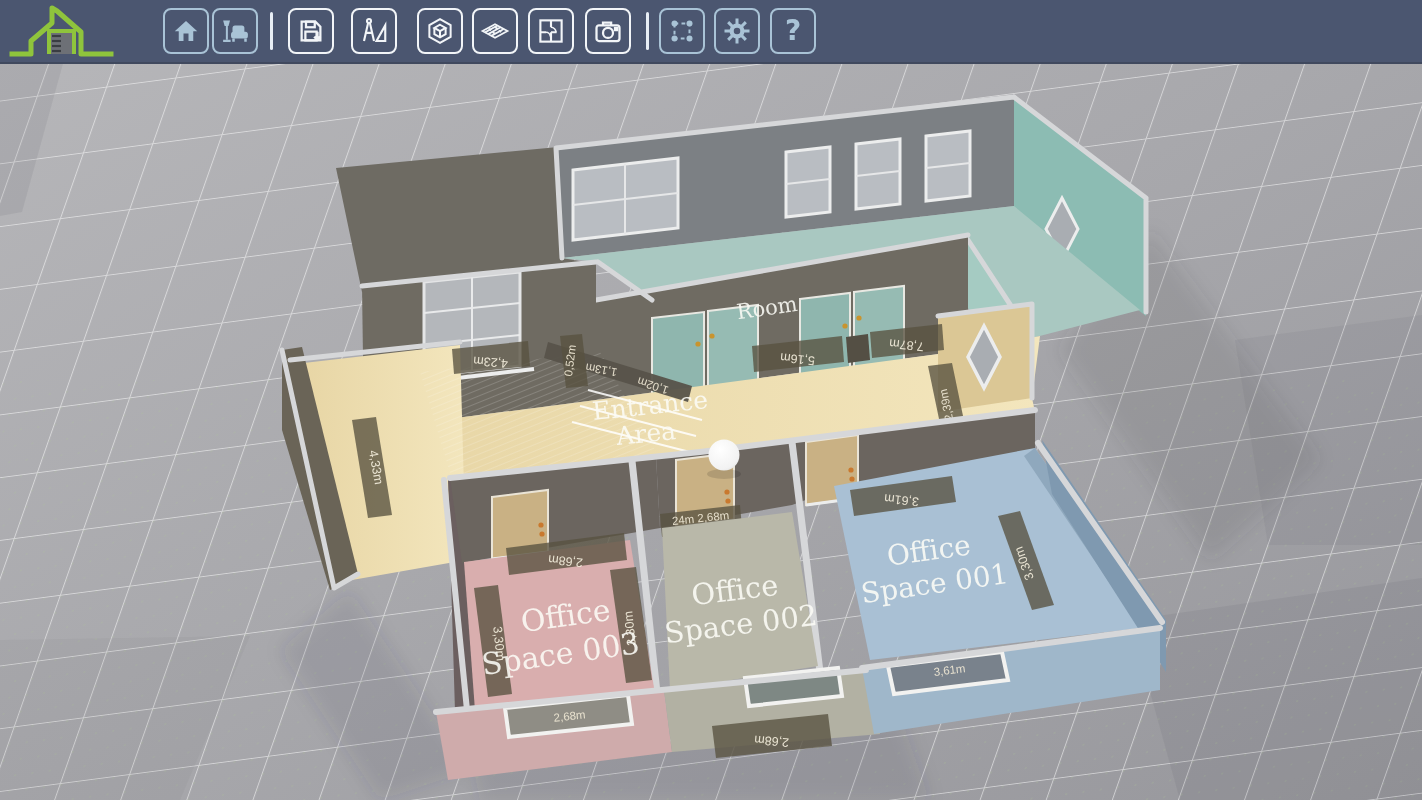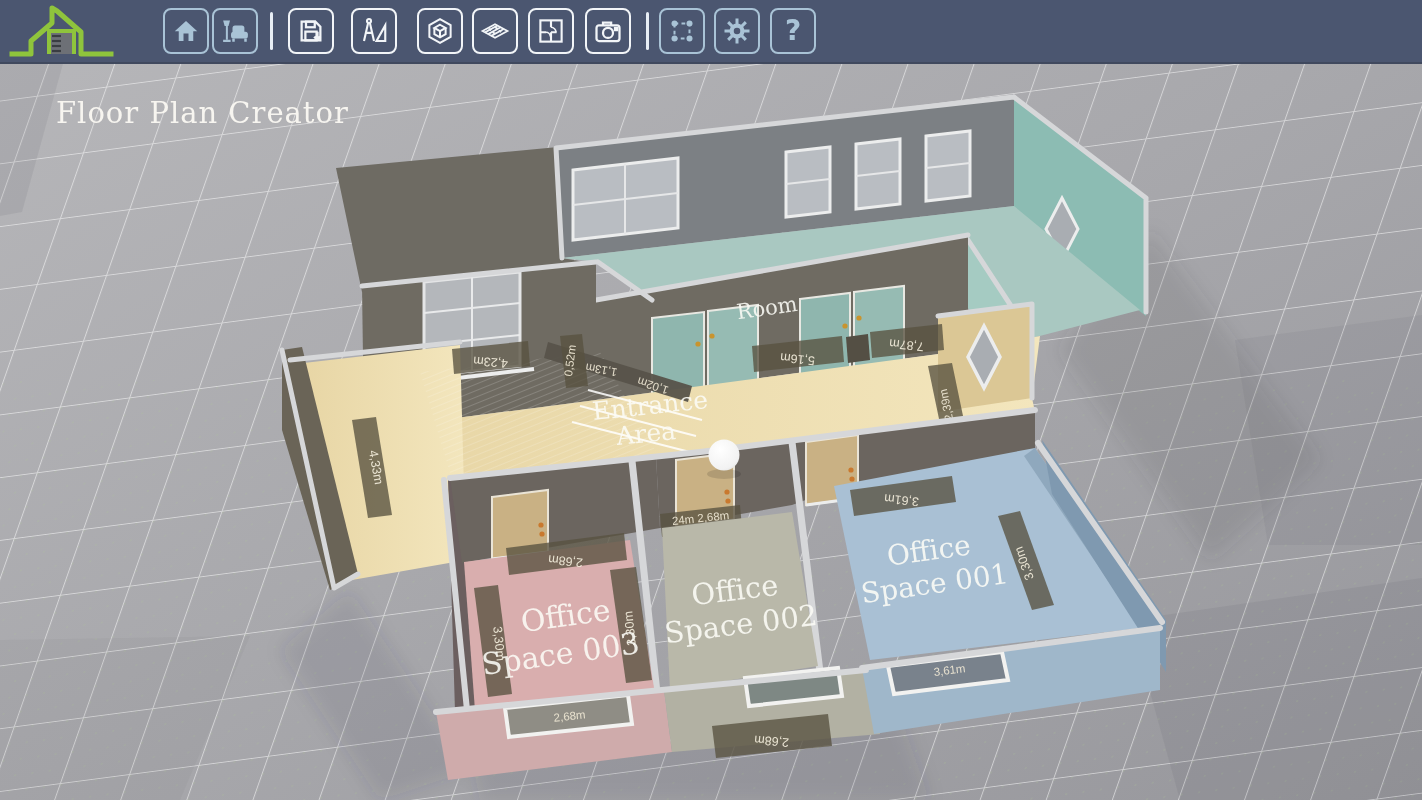--- a/index.html
+++ b/index.html
@@ -394,15 +394,14 @@
         <circle cx="12" cy="12" r="6"></circle>
         <circle cx="12" cy="12" r="2.6" fill="#4b5670"></circle>
       </svg>
     </span>
   </div>
   <div class="tbtn blue" style="left:770px">
     <span class="qmark">?</span>
   </div>
 </div>
 
-<div class="title">Floor Plan Creator</div>
 
 </div>
 
 </body></html>

